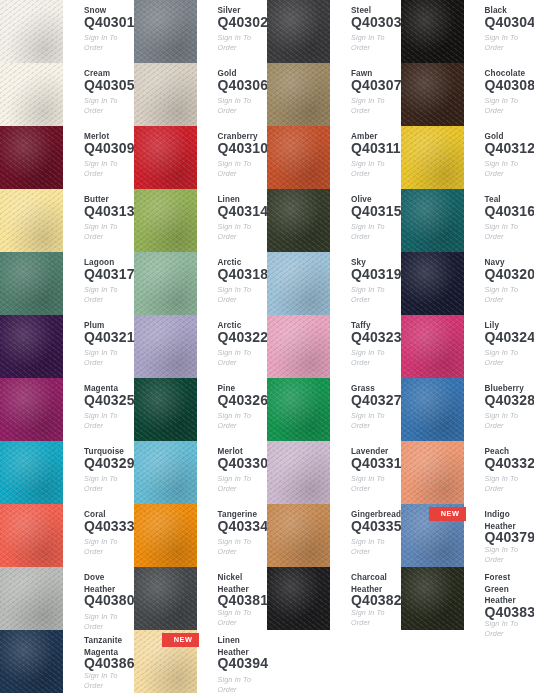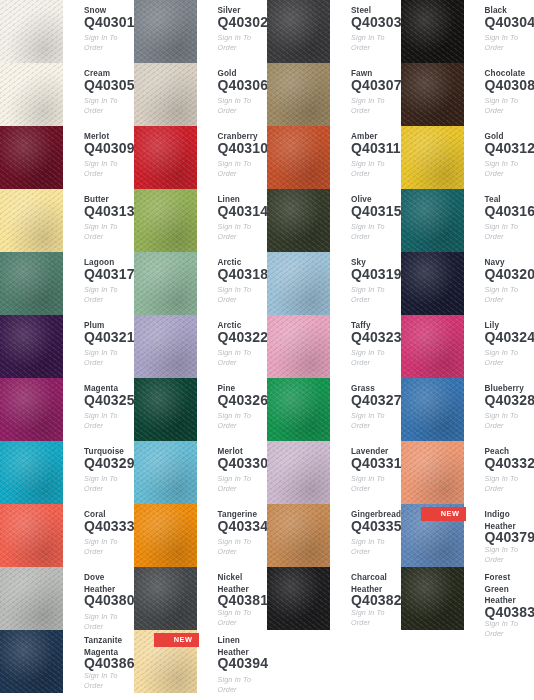--- a/index.html
+++ b/index.html
@@ -75,21 +75,21 @@
   }
   .sign-row3{margin-top:1px;}
   .badge{
     position:absolute;
     top:3px;right:-2px;
     background:#e8403a;
     color:#ffffff;
     font-size:7.4px;
     font-weight:700;
     letter-spacing:.5px;
-    padding:3px 6px 3px 20px;
+    padding:3px 6px 3px 12px;
     line-height:8px;
     z-index:3;
     box-shadow:0 0 0 0 rgba(0,0,0,0);
   }
 </style>
 </head>
 <body>
 
 <div id="grid">
     <div class="product">

